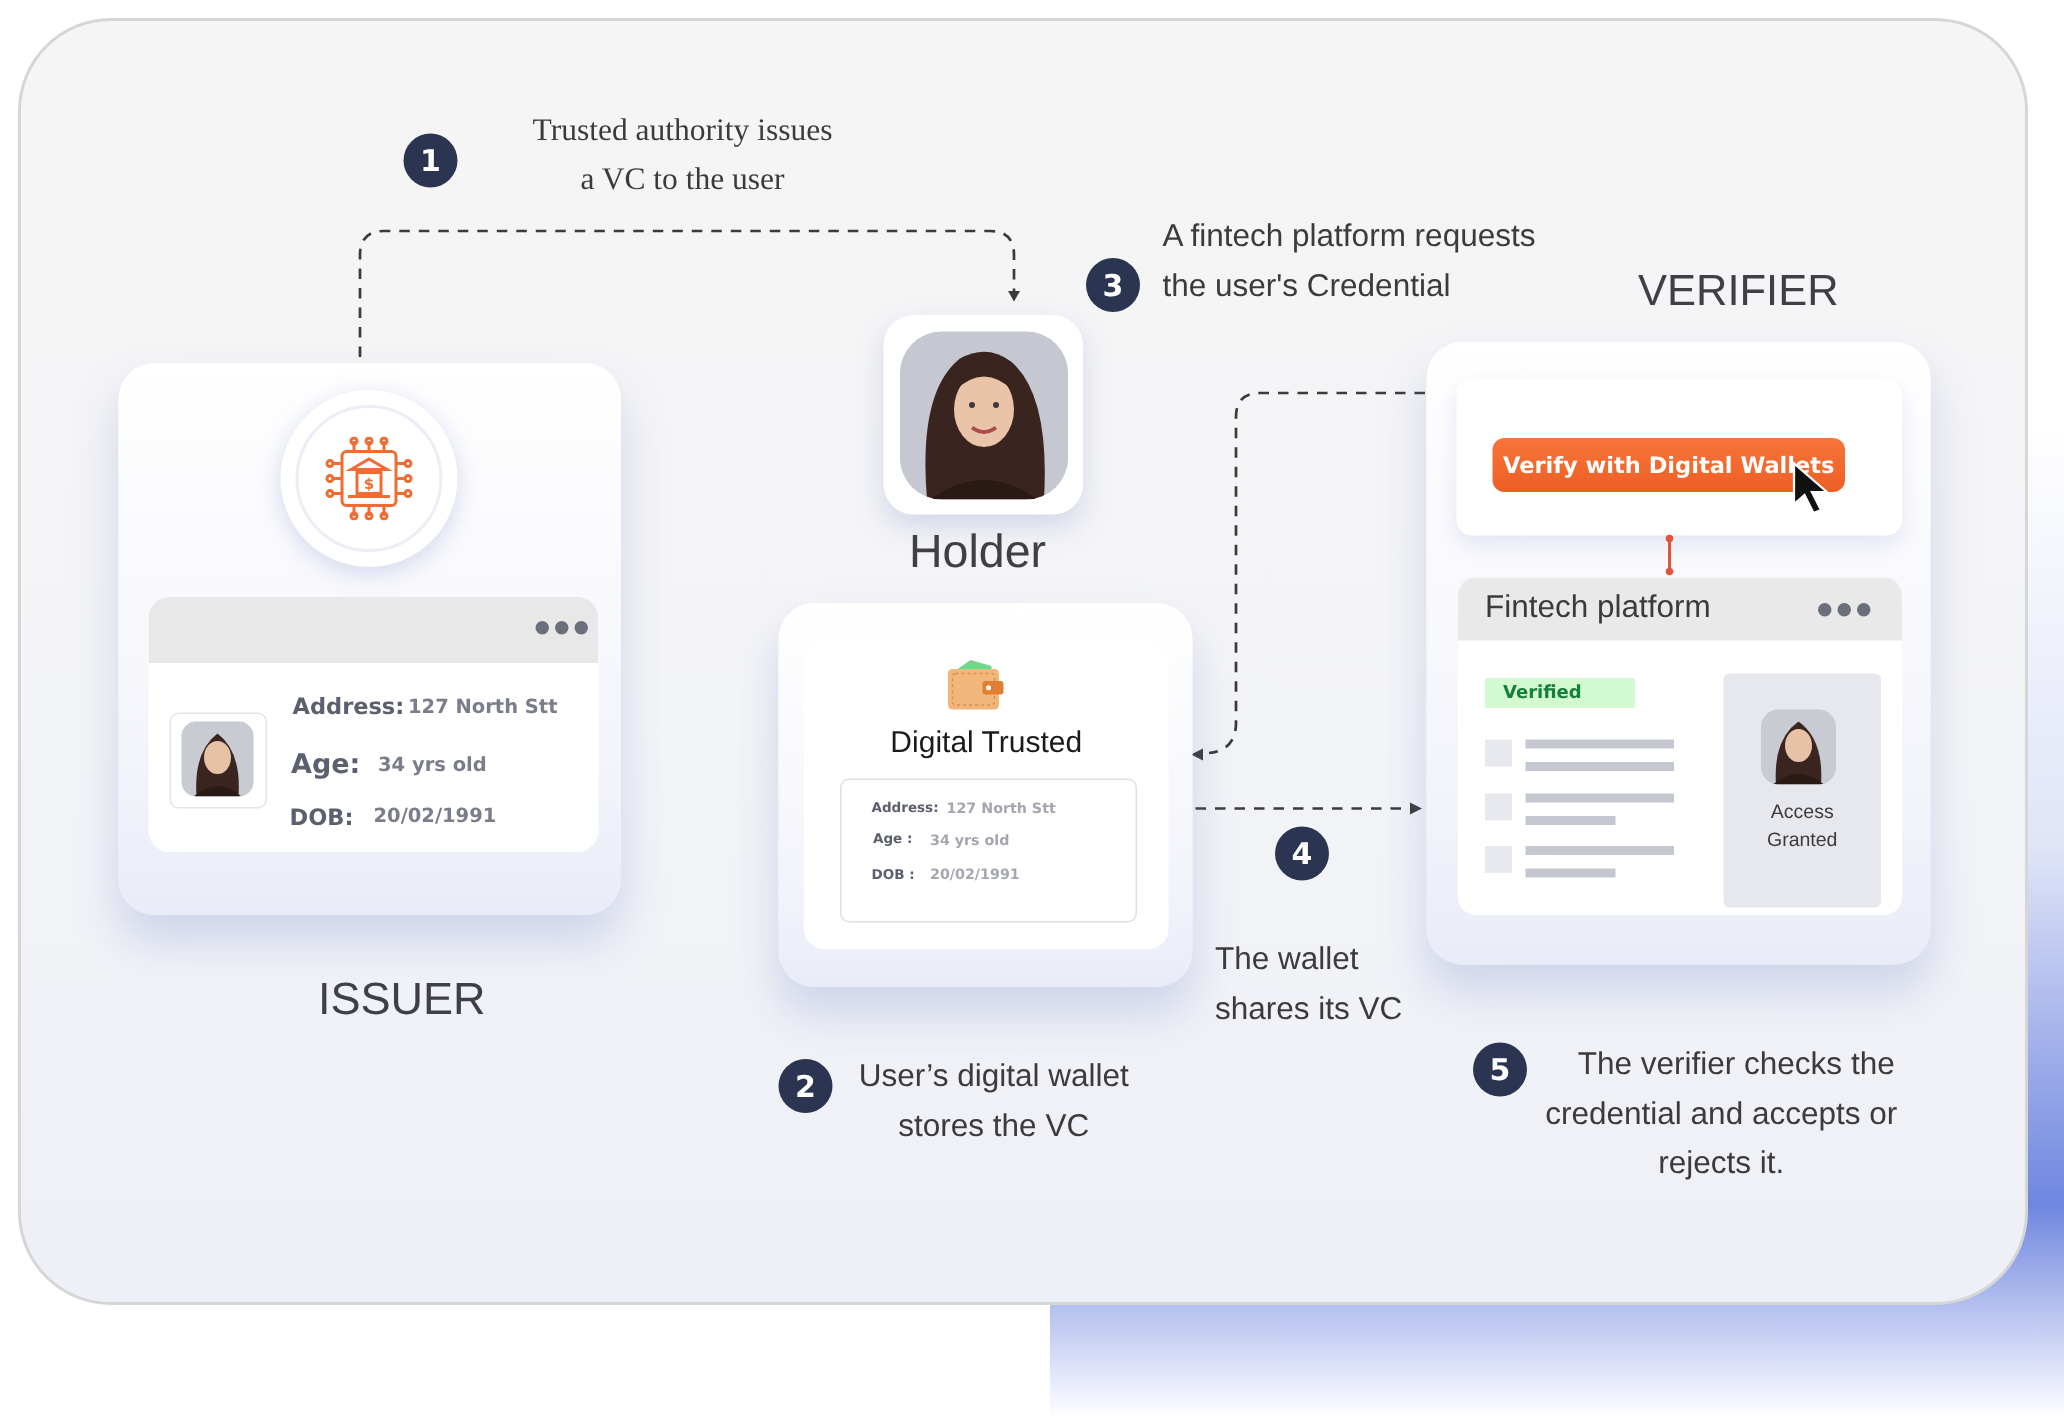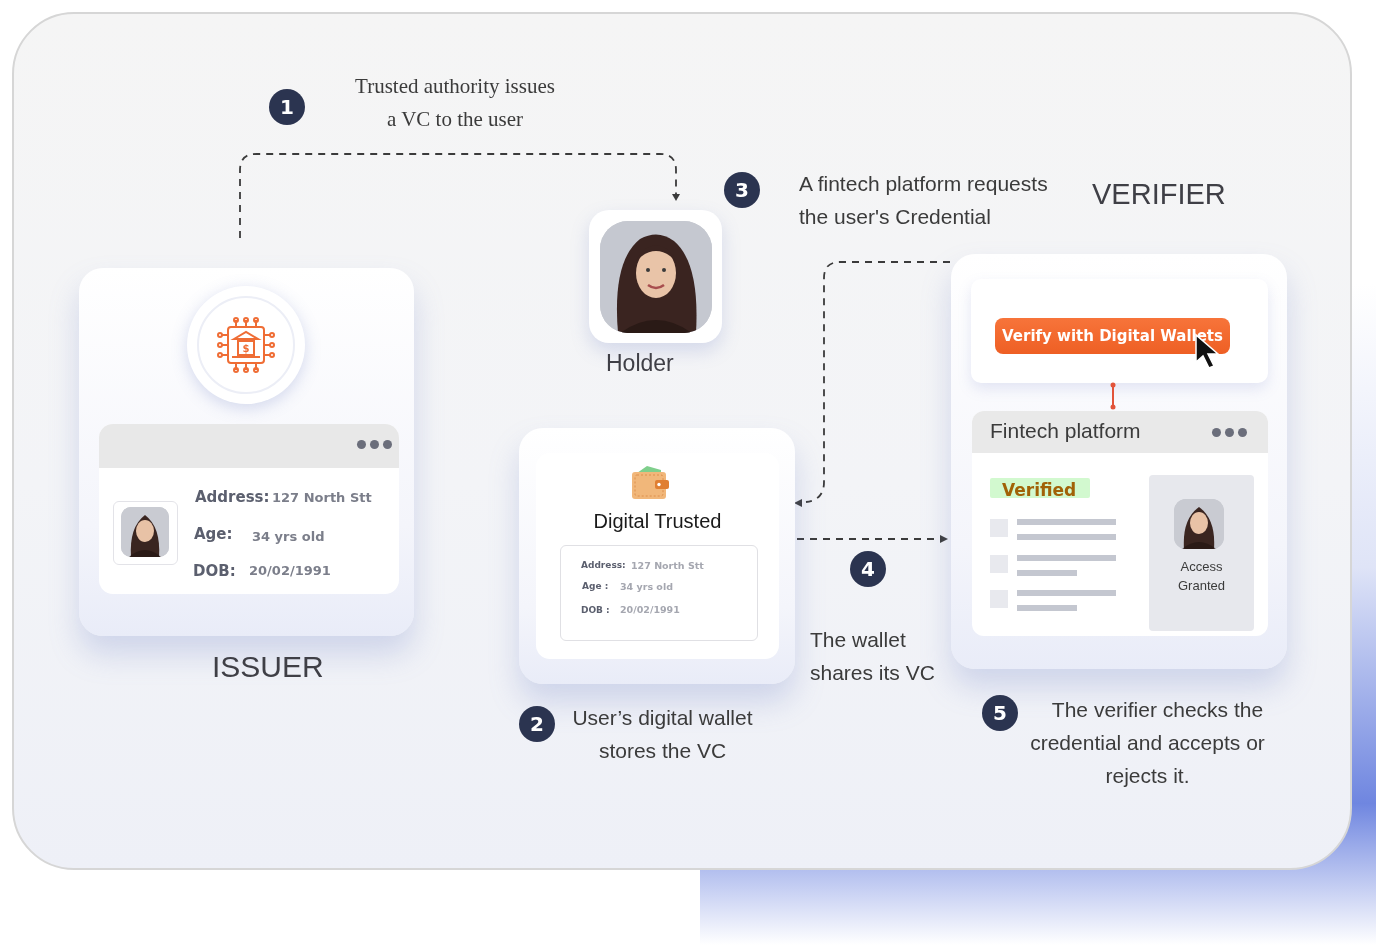--- a/index.html
+++ b/index.html
@@ -4,21 +4,21 @@
 <style>
   html,body{margin:0;padding:0;}
   body{width:1376px;height:945px;position:relative;overflow:hidden;background:#ffffff;font-family:"DejaVu Sans",sans-serif;}
   .backdrop{position:absolute;left:0;top:0;width:1376px;height:945px;background:linear-gradient(180deg,#ffffff 0%,#ffffff 30%,#dfe4f7 60%,#6f86e0 85%,#ffffff 100%);}
   .backdrop-left{position:absolute;left:0;top:0;width:700px;height:945px;background:#ffffff;}
   .frame{position:absolute;left:12px;top:12px;width:1340px;height:858px;border-radius:62px;background:linear-gradient(180deg,#f5f5f5 0%,#f3f4f7 55%,#eef0f7 100%);border:2px solid #d6d6d6;box-sizing:border-box;}
   .abs{position:absolute;}
   .step-badge{position:absolute;width:36px;height:36px;border-radius:50%;background:#2b3450;color:#fff;font-weight:bold;font-size:20px;display:flex;align-items:center;justify-content:center;font-family:"DejaVu Sans",sans-serif;}
   .caption{position:absolute;color:#3b3b3b;font-size:21px;line-height:33px;font-family:"Liberation Sans",sans-serif;}
   .role-label{position:absolute;color:#3f3f46;font-size:30px;font-family:"Liberation Sans",sans-serif;}
-  .card{position:absolute;background:linear-gradient(180deg,#ffffff 0%,#f4f5fb 70%,#e9ecf8 100%);border-radius:24px;box-shadow:0 18px 30px rgba(120,135,200,0.28);margin-top:26px;}
+  .card{position:absolute;background:linear-gradient(180deg,#ffffff 0%,#f4f5fb 70%,#e9ecf8 100%);border-radius:24px;box-shadow:0 18px 30px rgba(120,135,200,0.28);}
   .inner{position:absolute;background:#fff;border-radius:14px;}
   .dots{position:absolute;display:flex;gap:4px;}
   .dots span{width:9px;height:9px;border-radius:50%;background:#6b6e7b;display:block;}
   .kv-label{position:absolute;font-weight:bold;color:#5b5f6e;}
   .kv-val{position:absolute;color:#7b7e8a;font-weight:bold;}
   .avatar-box{position:absolute;border-radius:16px;overflow:hidden;background:#c7c9d0;}
   svg{display:block;}
 </style>
 </head>
 <body>
@@ -46,21 +46,21 @@
     <span>1</span>
   </div>
 <div class="caption" style="left:320px;top:70px;width:270px;text-align:center;font-family:Liberation Serif, serif;">
   <div>Trusted authority issues</div>
   <div>a VC to the user</div>
 </div>
 
 <div class="step-badge" style="left:724px;top:172px;">
     <span>3</span>
   </div>
-<div class="caption" style="left:775px;top:167px;width:300px;margin-left:24px;">
+<div class="caption" style="left:775px;top:141px;width:300px;">
   <div>A fintech platform requests</div>
   <div>the user's Credential</div>
 </div>
 
 <div class="card" style="left:79px;top:242px;width:335px;height:368px;">
   <div class="abs" style="left:108px;top:18px;width:118px;height:118px;border-radius:50%;background:#fff;box-shadow:0 4px 16px rgba(120,135,200,0.3);">
     <div class="abs" style="left:10px;top:10px;width:94px;height:94px;border-radius:50%;border:2px solid #eceef6;"></div>
     <svg class="abs" style="left:29px;top:31px;" width="60" height="56" viewBox="0 0 60 56">
       <g fill="none" stroke="#ef6d35" stroke-width="2">
         <rect x="12" y="10" width="36" height="36" rx="3"></rect>
@@ -109,21 +109,21 @@
         <svg width="48" height="50" viewBox="0 0 48 50">
           <rect width="48" height="50" fill="#c9cbd2"></rect>
           <path d="M10 50 Q8 20 24 8 Q40 20 38 50 Z" fill="#3a2520"></path>
           <ellipse cx="24" cy="24" rx="9" ry="11" fill="#e8c2a6"></ellipse>
           <path d="M8 50 Q24 36 40 50 Z" fill="#2a1a16"></path>
         </svg>
       </div>
     </div>
     <div class="kv-label" style="left:96px;top:64px;font-size:15px;">Address:</div>
     <div class="kv-val" style="left:173px;top:66px;font-size:13px;">127 North Stt</div>
-    <div class="kv-label" style="left:95px;top:101px;font-size:15px;">Age:</div>
+    <div class="kv-label" style="left:95px;top:101px;font-size:18px;">Age:</div>
     <div class="kv-val" style="left:153px;top:105px;font-size:13px;">34 yrs old</div>
     <div class="kv-label" style="left:94px;top:138px;font-size:15px;">DOB:</div>
     <div class="kv-val" style="left:150px;top:139px;font-size:13px;">20/02/1991</div>
   </div>
 </div>
 <div class="role-label" style="left:212px;top:650px;">ISSUER</div>
 
 <div class="abs" style="left:589px;top:210px;width:133px;height:133px;background:#fff;border-radius:20px;box-shadow:0 8px 18px rgba(120,135,200,0.25);">
   <div class="avatar-box" style="left:11px;top:11px;width:112px;height:112px;border-radius:28px;">
     <svg width="112" height="112" viewBox="0 0 112 112">
@@ -131,21 +131,21 @@
       <path d="M18 112 Q12 40 40 18 Q58 8 74 20 Q100 42 96 112 Z" fill="#3a2420"></path>
       <ellipse cx="56" cy="52" rx="20" ry="25" fill="#e9c4a8"></ellipse>
       <path d="M36 40 Q56 20 76 40 Q70 26 56 24 Q42 26 36 40 Z" fill="#3a2420"></path>
       <path d="M48 64 Q56 70 64 64" stroke="#a84e4e" stroke-width="2.5" fill="none"></path>
       <circle cx="48" cy="49" r="2" fill="#3a3a3a"></circle>
         <circle cx="64" cy="49" r="2" fill="#3a3a3a"></circle>
       <path d="M20 112 Q56 86 92 112 Z" fill="#2a1a16"></path>
     </svg>
   </div>
 </div>
-<div class="role-label" style="left:606px;top:350px;font-size:23px;">Holder</div>
+<div class="role-label" style="left:606px;top:350px;font-size:31px;">Holder</div>
 
 <div class="card" style="left:519px;top:402px;width:276px;height:256px;">
   <div class="inner" style="left:17px;top:25px;width:243px;height:206px;">
     <svg class="abs" style="left:95px;top:12px;" width="40" height="35" viewBox="0 0 40 35">
       <path d="M6 8 L16 1 L30 5 L30 10 Z" fill="#7fcf8c"></path>
       <rect x="1" y="7" width="34" height="27" rx="3" fill="#f1b77a"></rect>
       <rect x="4" y="10" width="28" height="21" rx="2" fill="none" stroke="#dc8f4c" stroke-dasharray="2 2"></rect>
       <rect x="24" y="15" width="14" height="9" rx="2" fill="#e07f32"></rect>
       <circle cx="28" cy="19.5" r="1.7" fill="#fff"></circle>
     </svg>
@@ -197,21 +197,21 @@
   <div class="inner" style="left:21px;top:157px;width:296px;height:225px;overflow:hidden;border-radius:12px;">
     <div class="abs" style="left:0;top:0;width:296px;height:42px;background:#e9e9e9;"></div>
     <div class="abs" style="left:18px;top:8px;font-size:21px;color:#3b3b3b;font-family:'Liberation Sans',sans-serif;">Fintech platform</div>
     <div class="dots" style="left:240px;top:17px;">
         <span></span>
         <span></span>
         <span></span>
       </div>
 
     <div class="abs" style="left:18px;top:67px;width:100px;height:20px;background:#d2f9cf;border-radius:2px;">
-      <span style="position:absolute;left:12px;top:2px;font-size:17px;font-weight:bold;color:#a16207;">Verified</span>
+      <span style="position:absolute;left:12px;top:2px;font-size:12px;font-weight:bold;color:#15803d;">Verified</span>
     </div>
 
     <div class="abs" style="left:18px;top:108px;">
       <div class="abs" style="left:0;top:0;width:18px;height:18px;background:#e8e9ee;"></div>
       <div class="abs" style="left:27px;top:0;width:99px;height:6px;background:#c4c7d0;"></div>
       <div class="abs" style="left:27px;top:15px;width:99px;height:6px;background:#c4c7d0;"></div>
       <div class="abs" style="left:0;top:36px;width:18px;height:18px;background:#e8e9ee;"></div>
       <div class="abs" style="left:27px;top:36px;width:99px;height:6px;background:#c4c7d0;"></div>
       <div class="abs" style="left:27px;top:51px;width:60px;height:6px;background:#c4c7d0;"></div>
       <div class="abs" style="left:0;top:71px;width:18px;height:18px;background:#e8e9ee;"></div>

